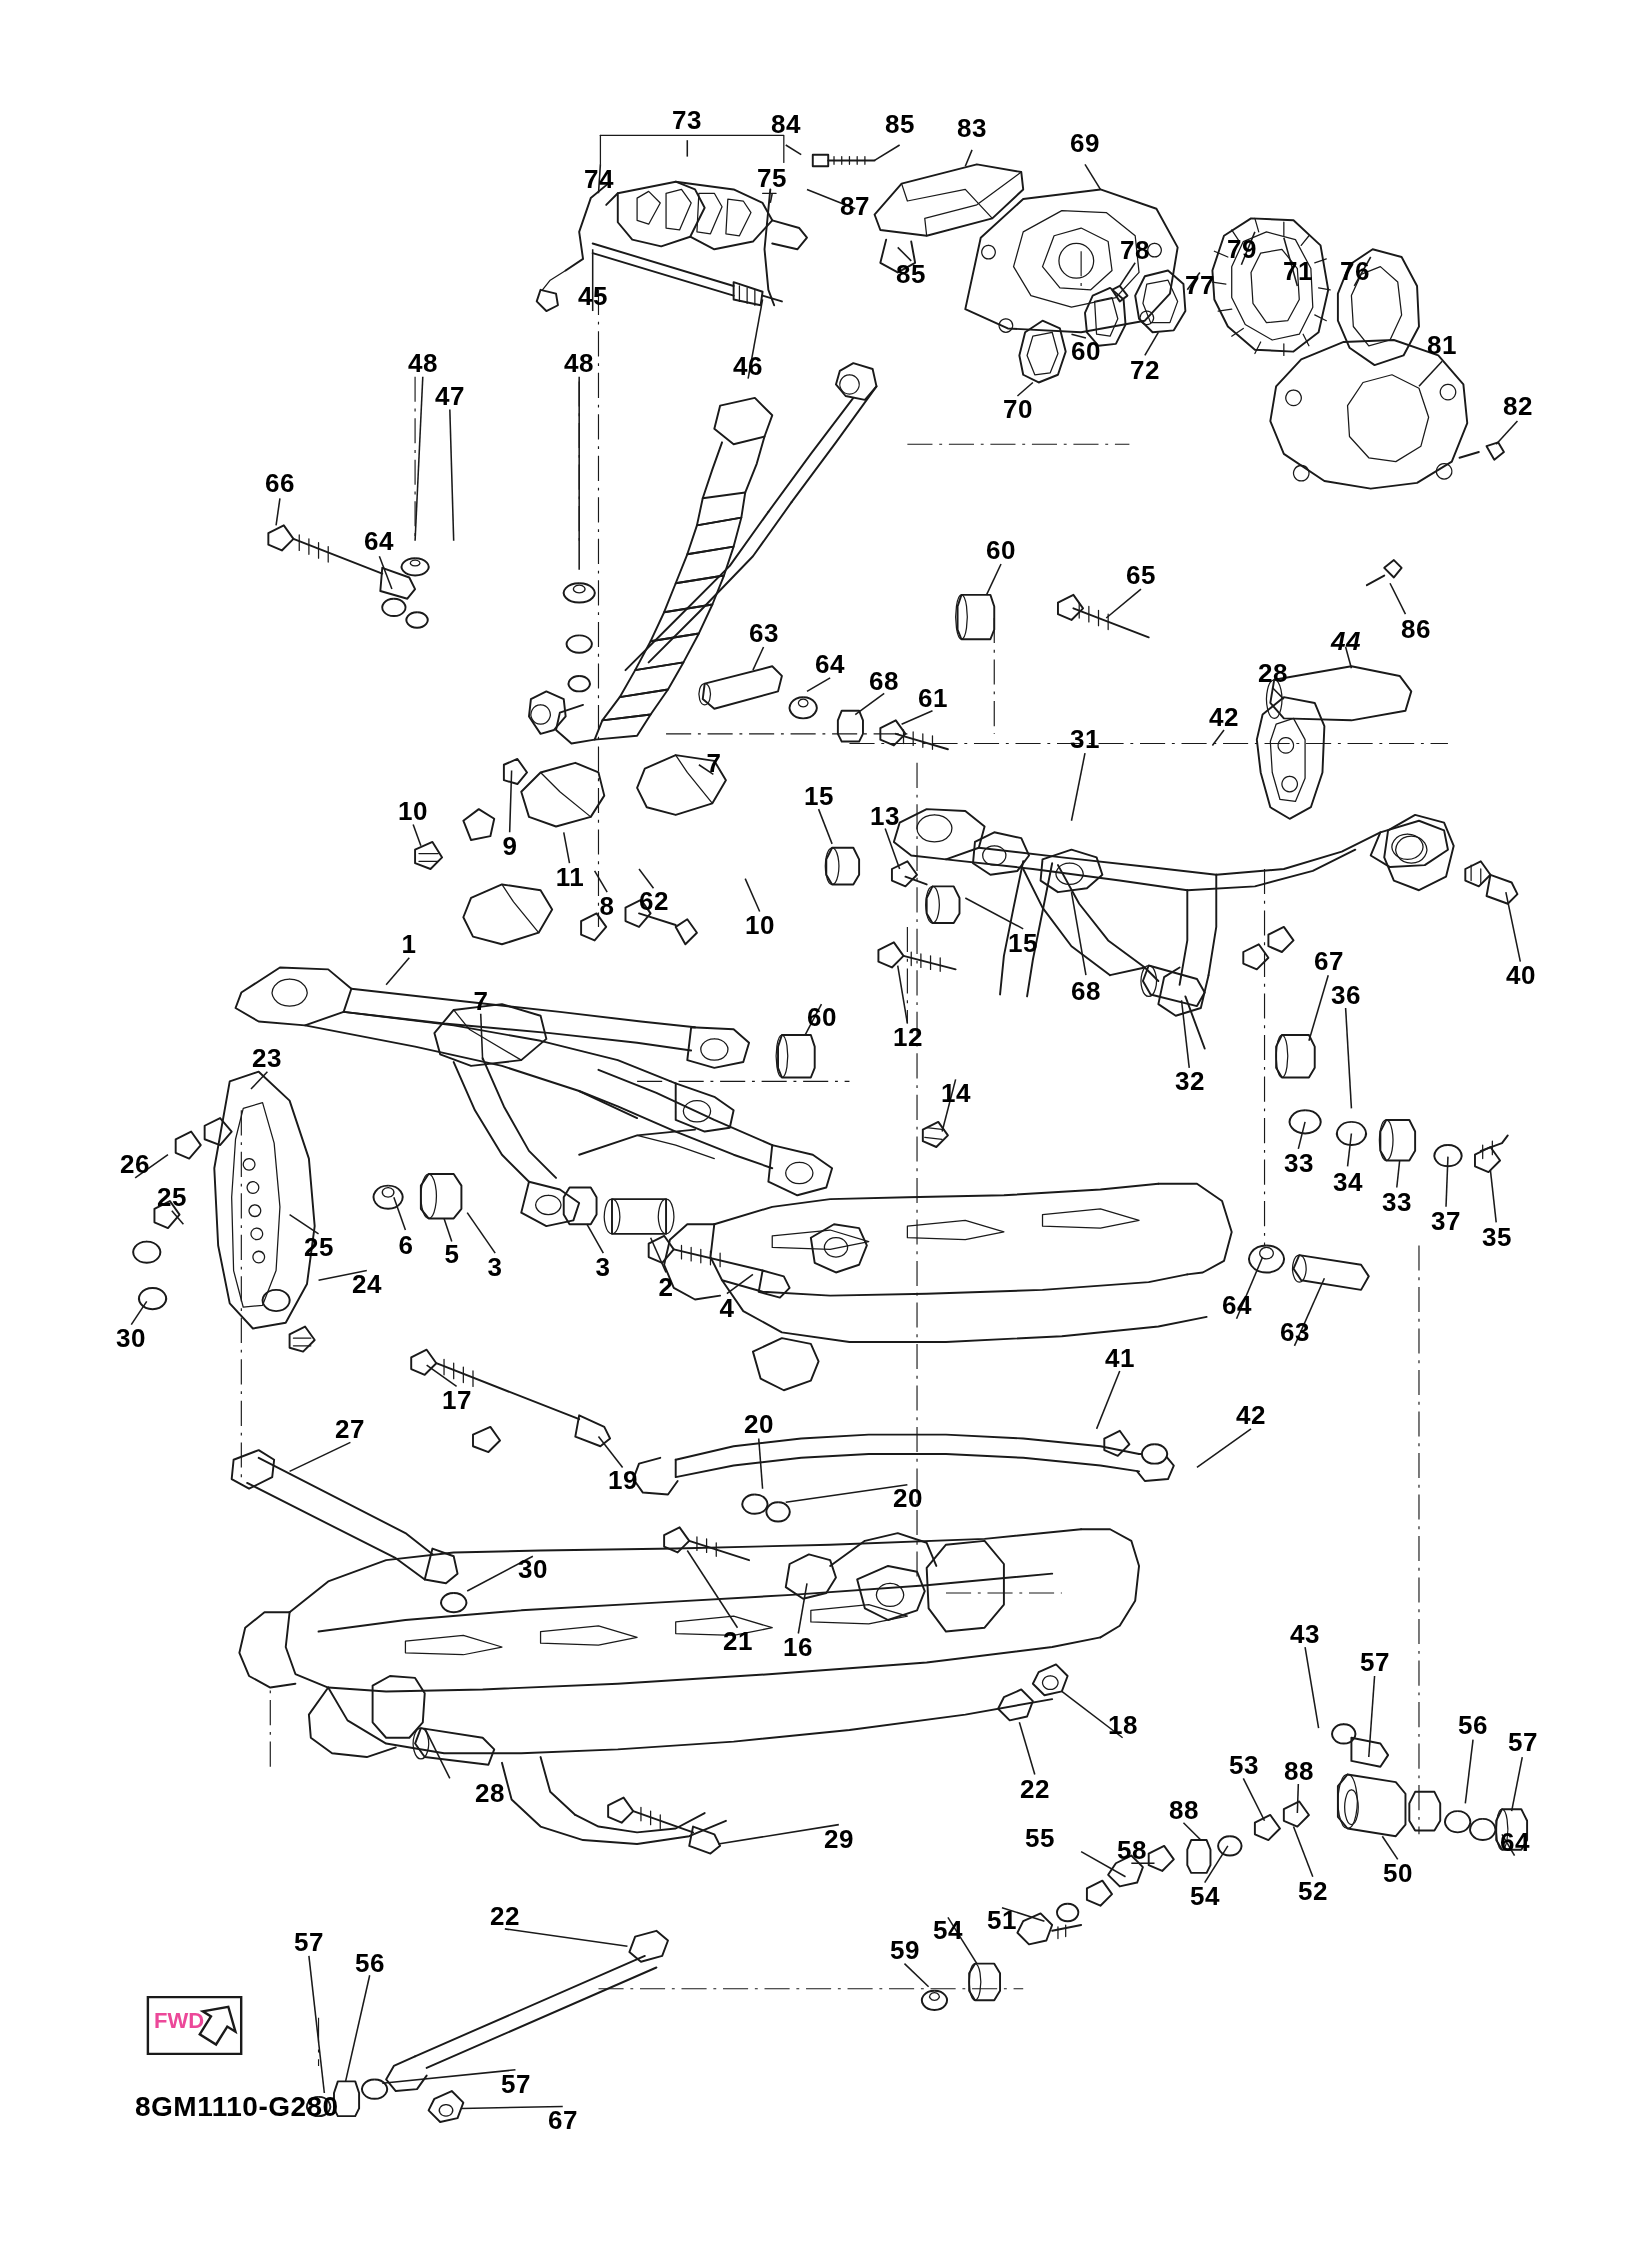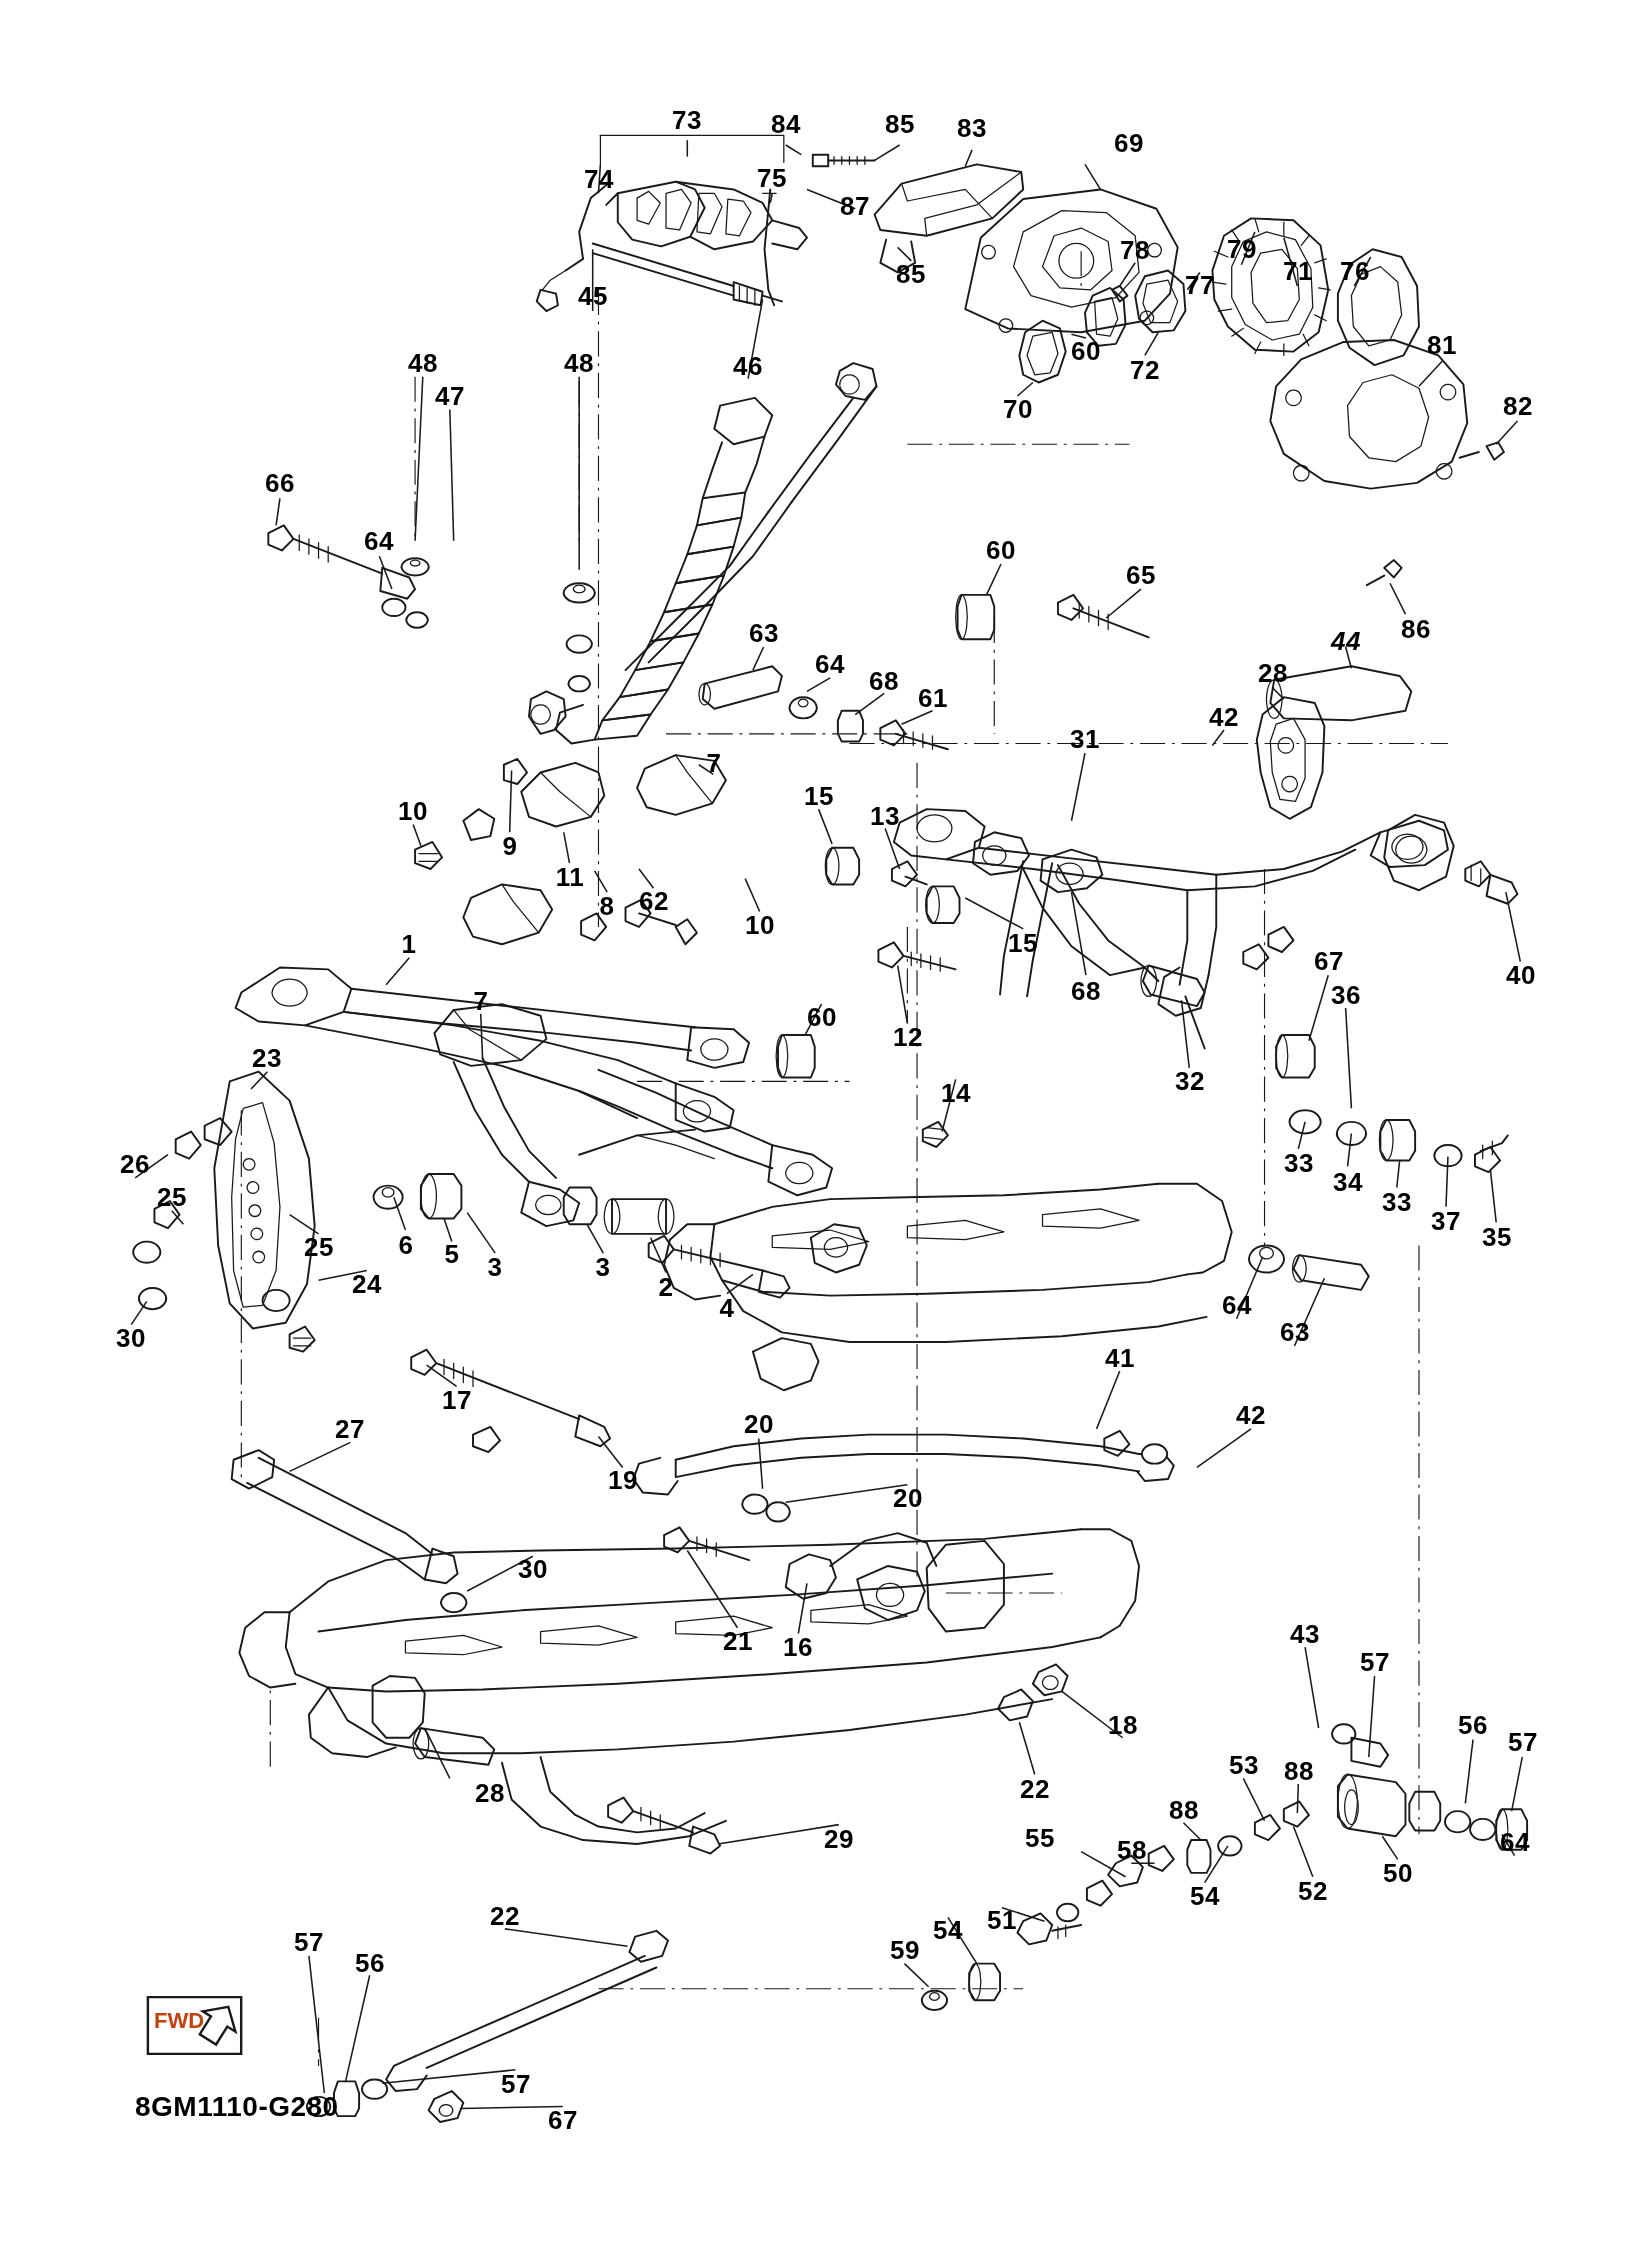--- a/index.html
+++ b/index.html
@@ -569,30 +569,30 @@
       <path d="M383 2046 L358 2156"></path>
       <path d="M534 2144 L396 2158"></path>
       <path d="M583 2182 L478 2184"></path>
     </g>
   </svg>
 
   <svg id="fwd-badge" viewBox="0 0 105 65" xmlns="http://www.w3.org/2000/svg">
     <path d="M3 3 L100 3 L100 62 L3 62 Z" fill="#fff" stroke="#1a1a1a" stroke-width="2.5"></path>
     <path d="M72 50 L72 28 L62 28 L82 10 L102 28 L92 28 L92 50 Z" fill="#fff" stroke="#1a1a1a" stroke-width="2.5" transform="translate(-6,0) rotate(32 82 30)"></path>
   </svg>
-  <div class="fwd-text" style="position:absolute;left:154px;top:2008px;font-family:'Liberation Sans',sans-serif;font-size:22px;font-weight:700;color:#c2410c;">FWD</div>
+  <div class="fwd-text" style="position:absolute;left:154px;top:2008px;font-family:'Liberation Sans',sans-serif;font-size:22px;font-weight:700;color:#ec4899;">FWD</div>
 
   <div id="part-number">8GM1110-G280</div>
 
   <div id="callouts">
       <div class="callout" style="left: 687px; top: 120px;">73</div>
       <div class="callout" style="left: 786px; top: 124px;">84</div>
       <div class="callout" style="left: 900px; top: 124px;">85</div>
       <div class="callout" style="left: 972px; top: 128px;">83</div>
-      <div class="callout" style="left: 1085px; top: 143px; margin-left: 44px;">69</div>
+      <div class="callout" style="left: 1085px; top: 143px;">69</div>
       <div class="callout" style="left: 599px; top: 179px;">74</div>
       <div class="callout" style="left: 772px; top: 178px;">75</div>
       <div class="callout" style="left: 855px; top: 206px;">87</div>
       <div class="callout" style="left: 911px; top: 274px;">85</div>
       <div class="callout" style="left: 1135px; top: 250px;">78</div>
       <div class="callout" style="left: 1242px; top: 249px;">79</div>
       <div class="callout" style="left: 1298px; top: 271px;">71</div>
       <div class="callout" style="left: 1355px; top: 271px;">76</div>
       <div class="callout" style="left: 1200px; top: 285px;">77</div>
       <div class="callout" style="left: 1442px; top: 345px;">81</div>

